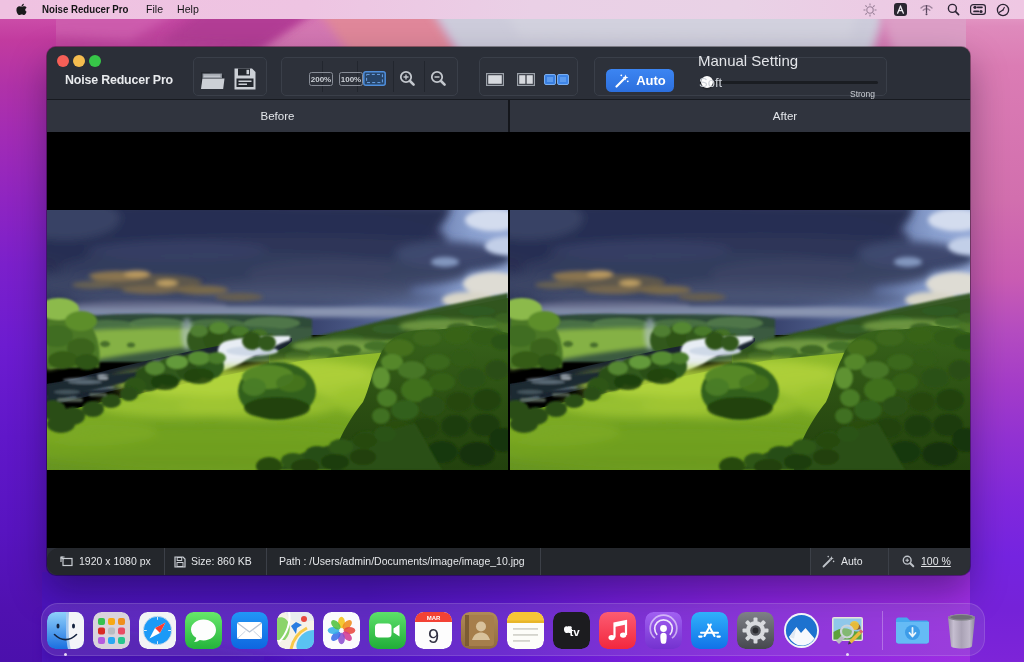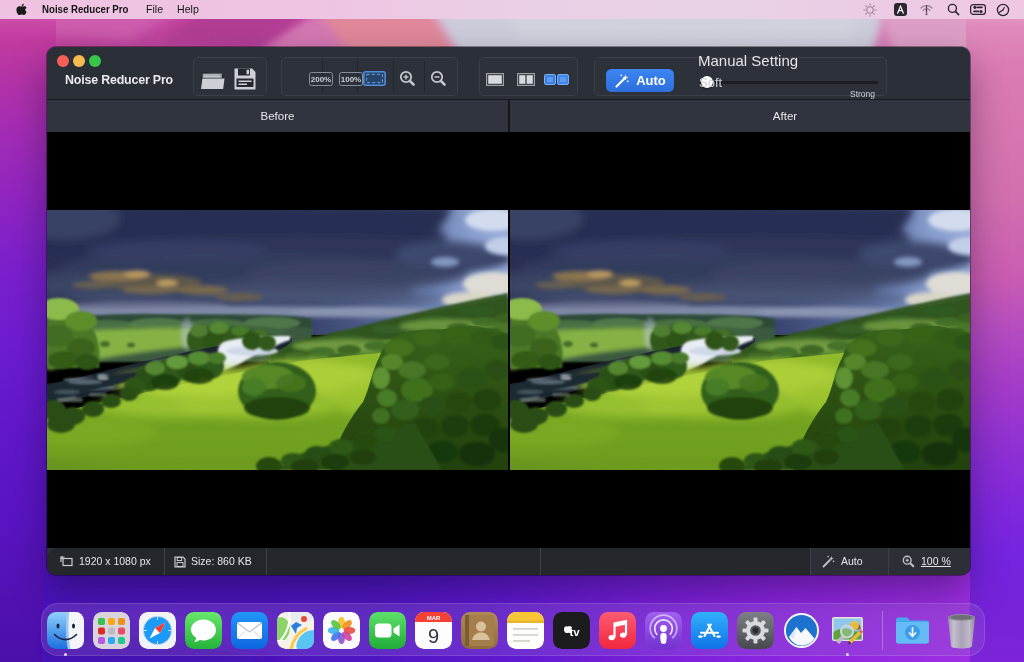--- a/index.html
+++ b/index.html
@@ -798,20 +798,21 @@
     </svg>
     <span style="position:absolute;left:32px;top:7px;">1920 x 1080 px</span>
     <div class="sep" style="position:absolute;left:117px;"></div>
     <svg style="position:absolute;left:127px;top:8px;" width="12" height="12" viewBox="0 0 12 12">
       <path d="M1 1 L9 1 L11 3 L11 11 L1 11 Z" fill="none" stroke="#c9cdd3" stroke-width="1.2"></path>
       <rect x="3.2" y="1.5" width="4.5" height="3" fill="none" stroke="#c9cdd3" stroke-width="1"></rect>
       <rect x="3" y="6.5" width="6" height="4" fill="none" stroke="#c9cdd3" stroke-width="1"></rect>
     </svg>
     <span style="position:absolute;left:144px;top:7px;">Size: 860 KB</span>
     <div class="sep" style="position:absolute;left:219px;"></div>
+    <span style="position:absolute;left:232px;top:7px;">Path : /Users/admin/Documents/image/image_10.jpg</span>
     <div class="sep" style="position:absolute;left:493px;"></div>
     <div style="position:absolute;left:763px;top:0;width:160px;height:27px;background:#2c2f35;"></div>
     <div class="sep" style="position:absolute;left:763px;"></div>
     <div class="sep" style="position:absolute;left:841px;"></div>
     <svg style="position:absolute;left:775px;top:7px;" width="13" height="13" viewBox="0 0 13 13">
       <line x1="1.5" y1="11.5" x2="8" y2="5" stroke="#bfc3c9" stroke-width="1.8" stroke-linecap="round"></line>
       <path d="M9.5 1 L10.1 2.7 L11.8 3.3 L10.1 3.9 L9.5 5.6 L8.9 3.9 L7.2 3.3 L8.9 2.7 Z" fill="#bfc3c9"></path>
       <circle cx="11.6" cy="6.4" r="0.8" fill="#bfc3c9"></circle>
       <circle cx="6.2" cy="1.6" r="0.8" fill="#bfc3c9"></circle>
     </svg>

